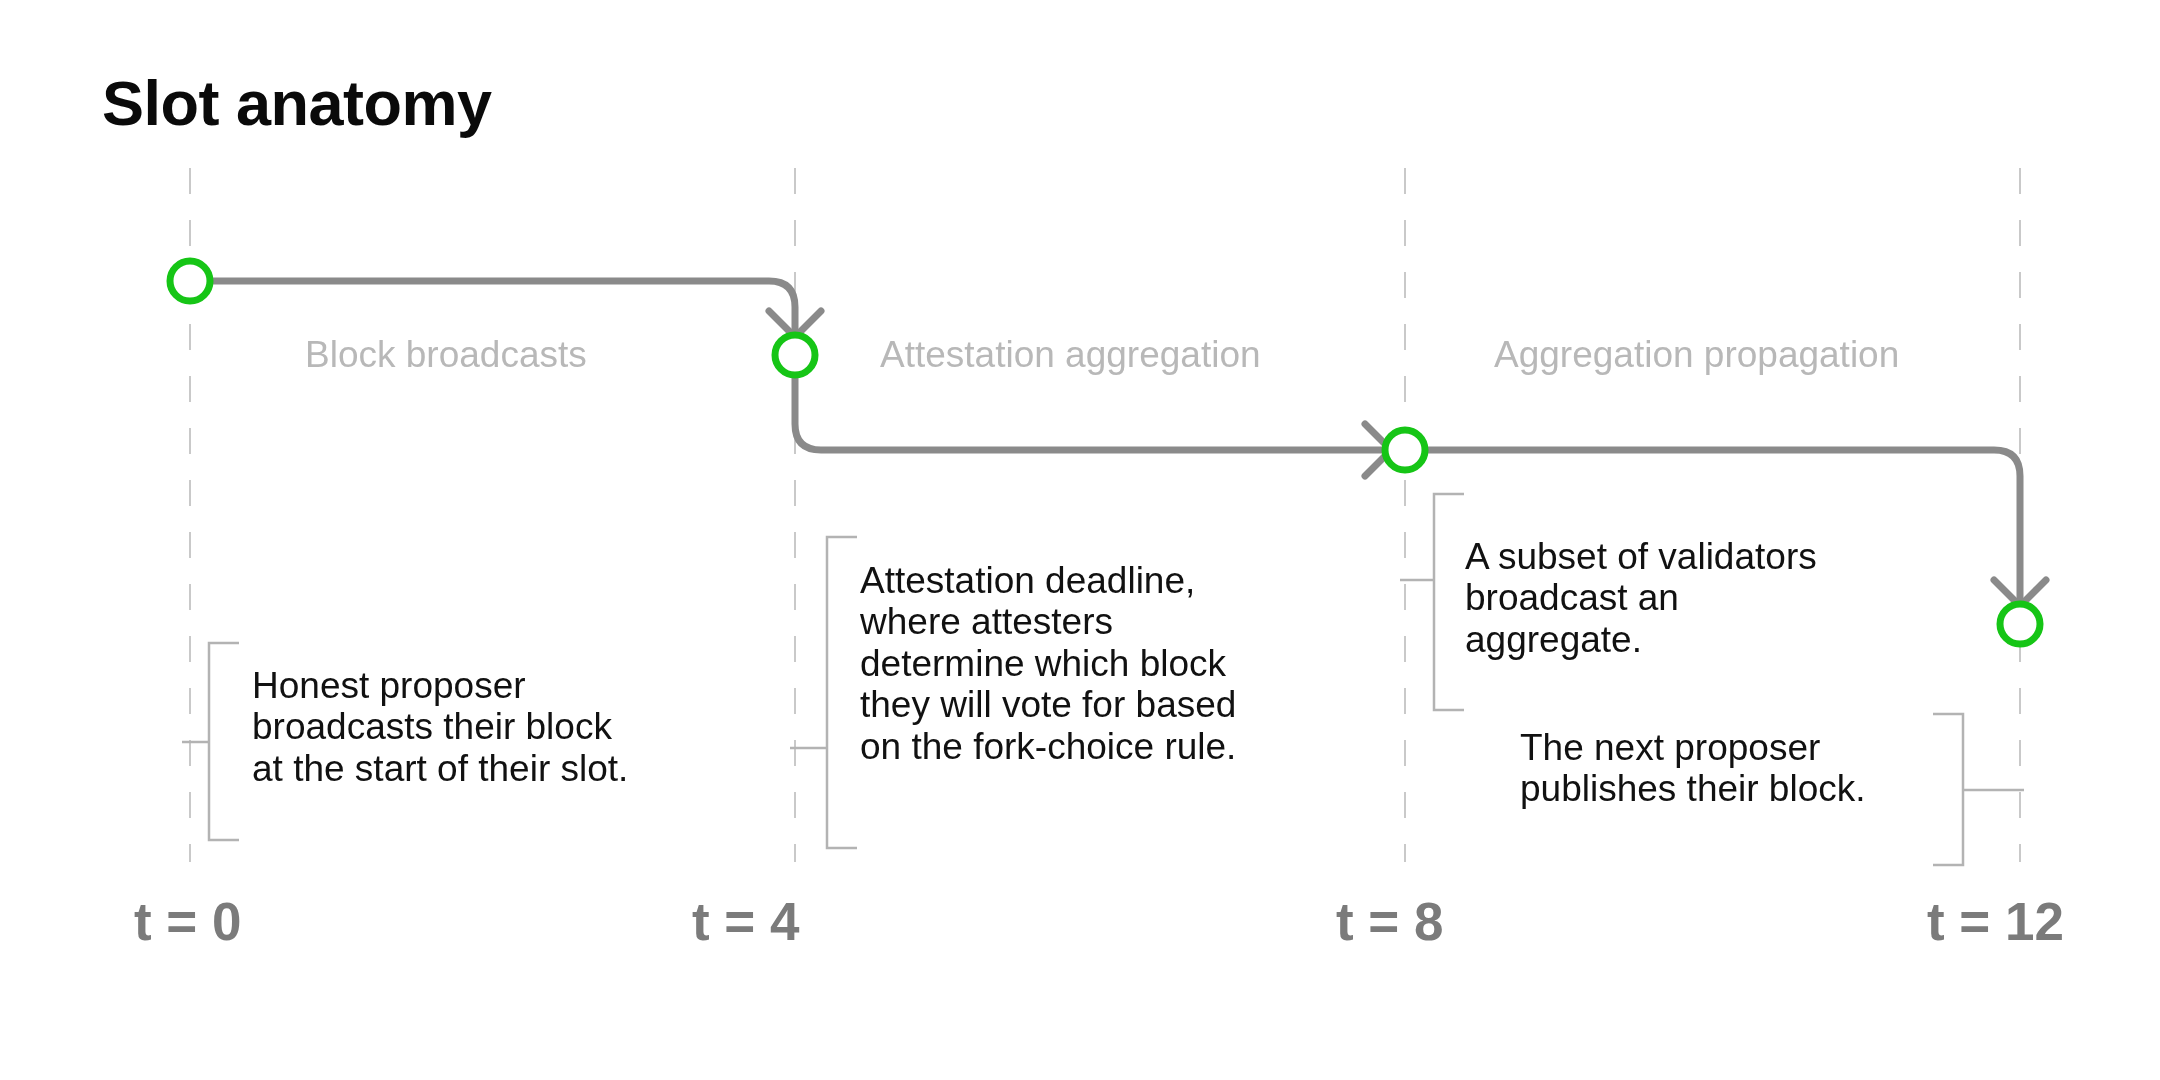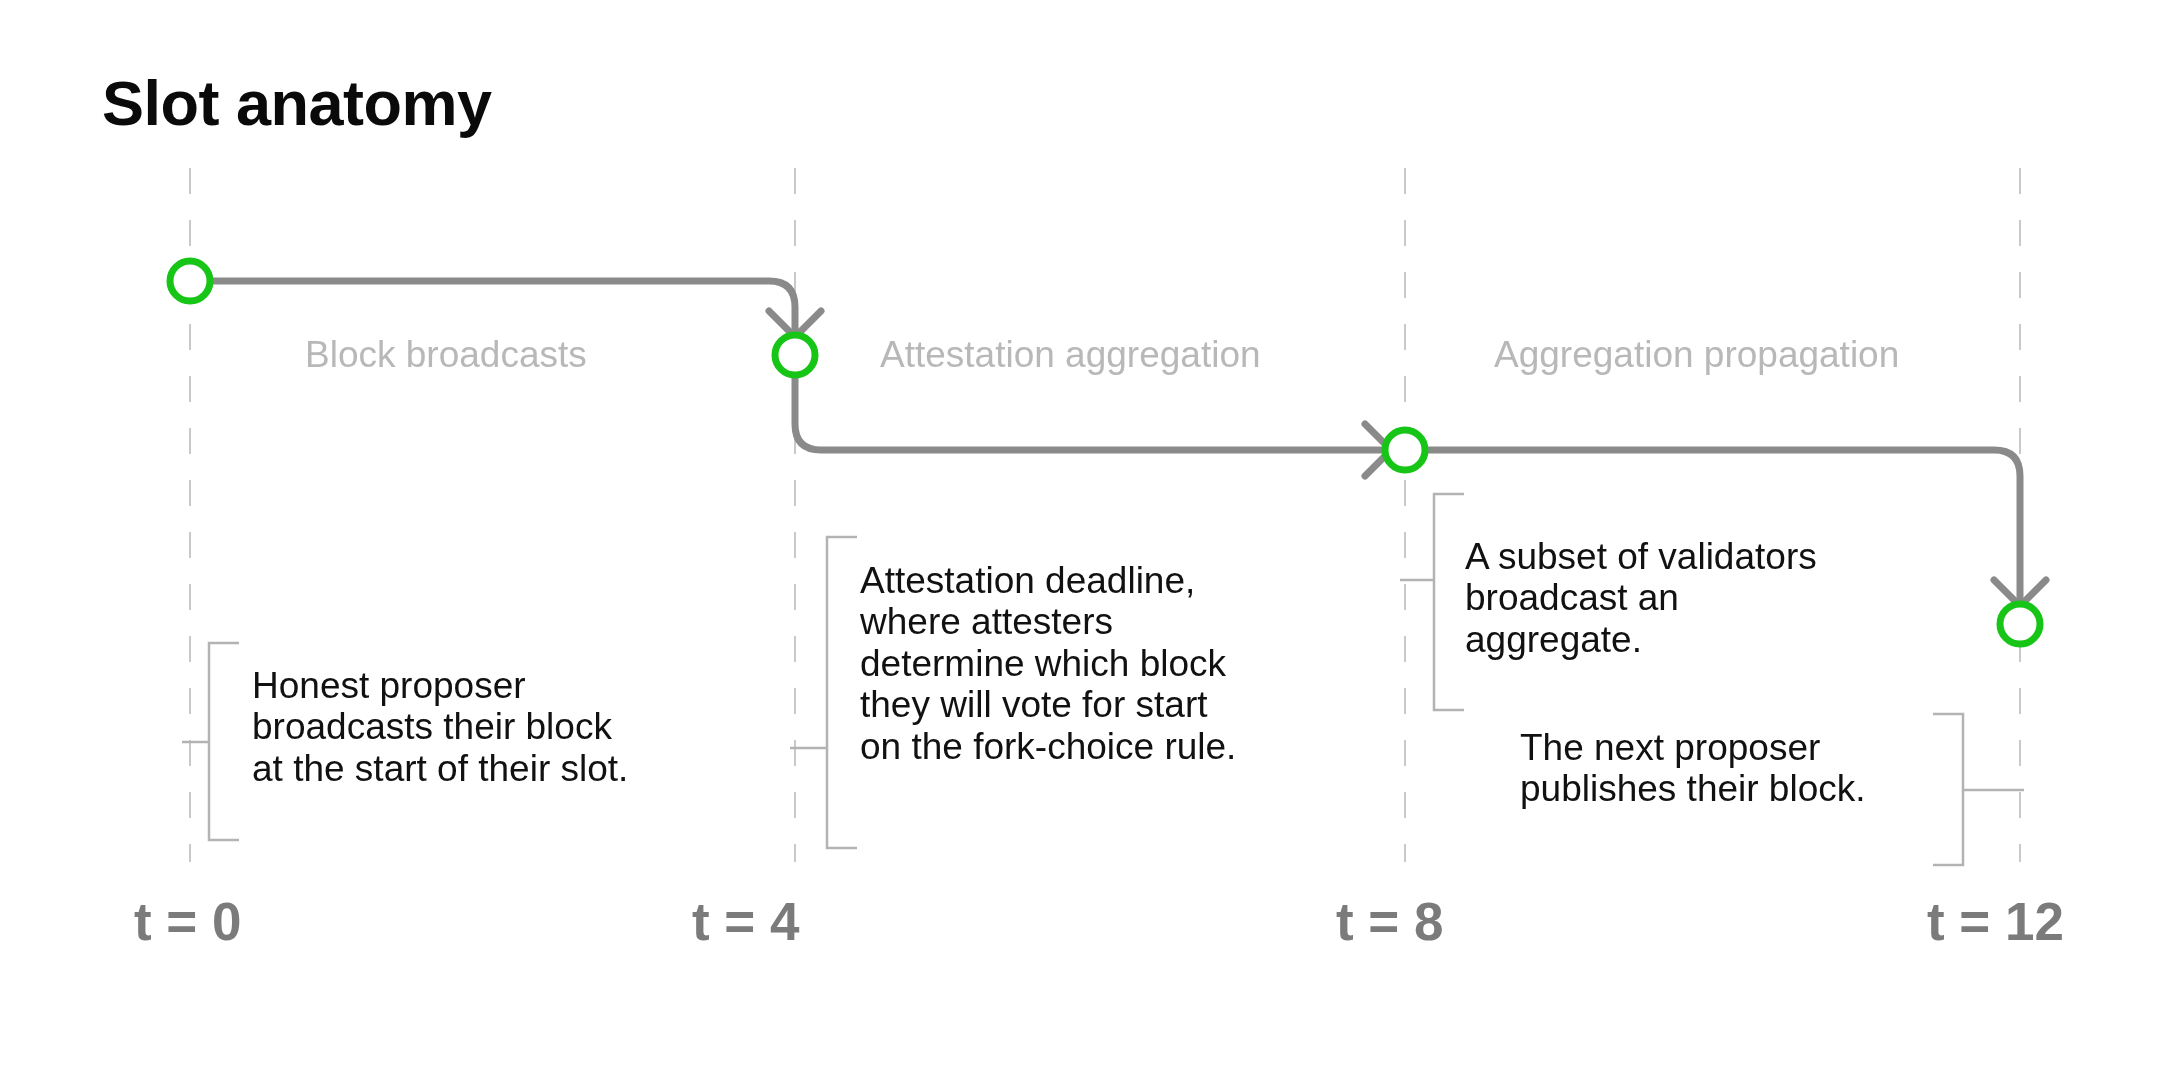--- a/index.html
+++ b/index.html
@@ -93,21 +93,21 @@
       <div class="phase-label" style="left: 1468px; top: 336px; margin-left: 26px;">Aggregation propagation</div>
     </div>
 
   <div id="annot-holder">
       <div class="annot" style="left: 252px; top: 665px;">Honest proposer
 broadcasts their block
 at the start of their slot.</div>
       <div class="annot" style="left: 860px; top: 560px;">Attestation deadline,
 where attesters
 determine which block
-they will vote for start
+they will vote for based
 on the fork-choice rule.</div>
       <div class="annot" style="left: 1465px; top: 528px; margin-top: 8px;">A subset of validators
 broadcast an
 aggregate.</div>
       <div class="annot right" style="left: 1520px; top: 727px; width: 425px;">The next proposer
 publishes their block.</div>
     </div>
 
   <div id="time-holder">
       <div class="time-label" style="top: 895px; left: 134px;">t = 0</div>

